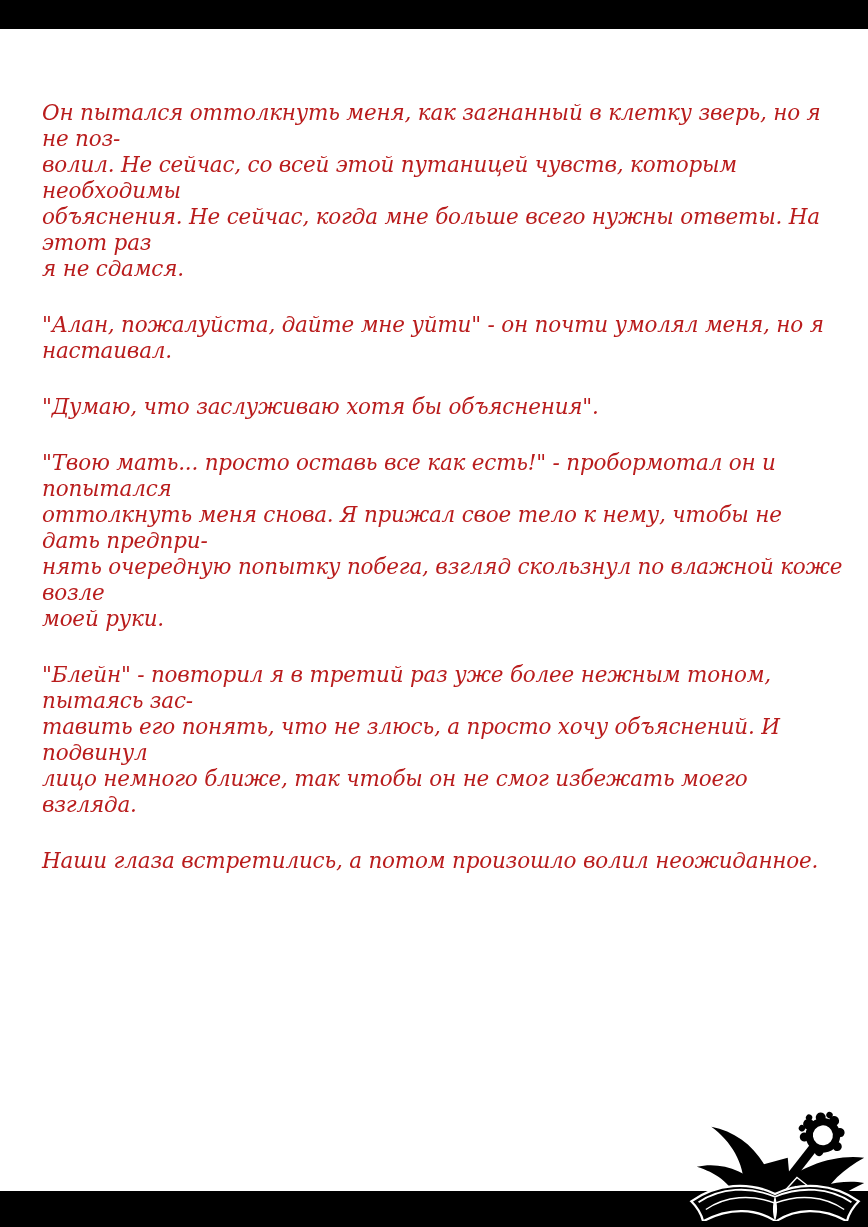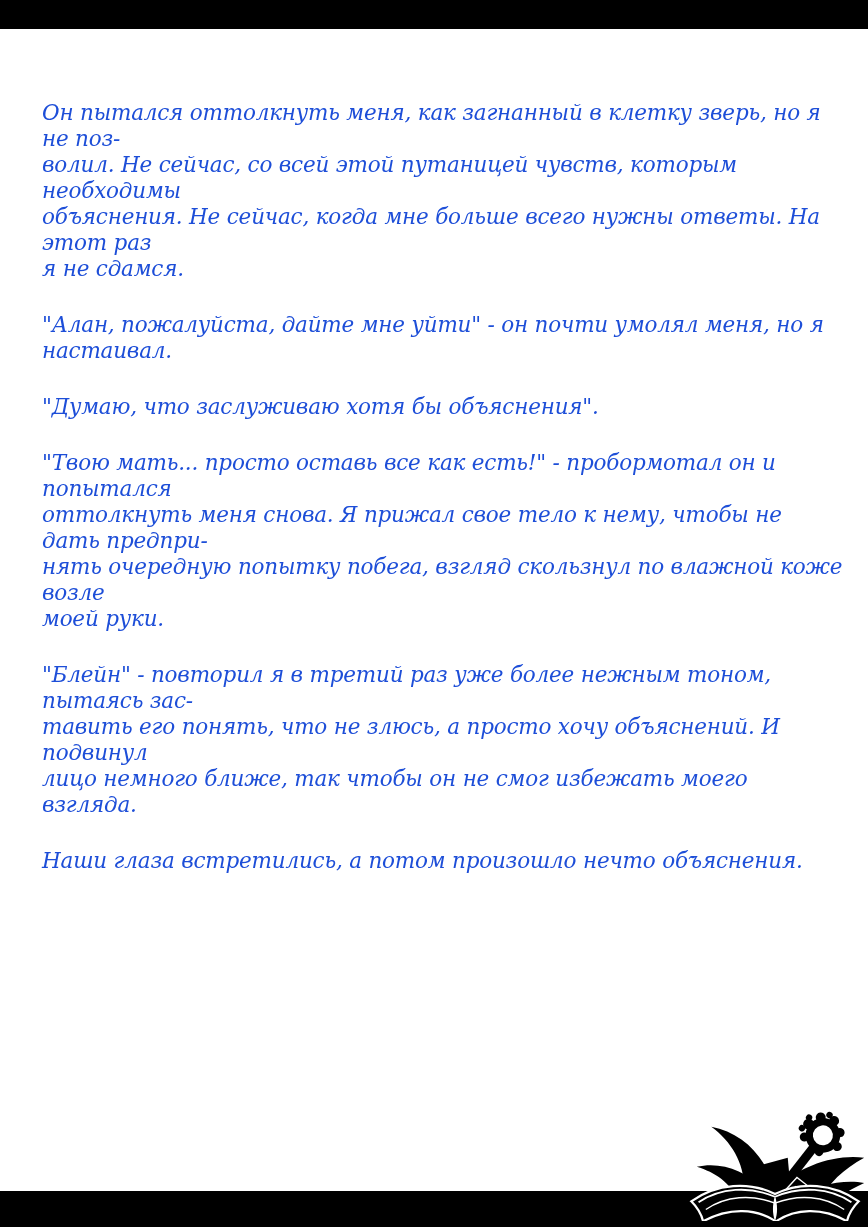--- a/index.html
+++ b/index.html
@@ -22,21 +22,21 @@
     background: #000000;
   }
   .bar-top { top: 0; height: 29px; }
   .bar-bottom { bottom: 0; height: 36px; }
 
   .text-block {
     position: absolute;
     left: 42px;
     right: 22px;
     top: 100px;
-    color: #1d4ed8;
+    color: #b91c1c;
   }
   .text-block p {
     margin: 0 0 30px 0;
     font-size: 21.5px;
     line-height: 26px;
     font-style: italic;
     letter-spacing: -0.2px;
     white-space: pre-line;
   }
 
@@ -62,21 +62,21 @@
 я не сдамся.</p>
     <p>"Алан, пожалуйста, дайте мне уйти" - он почти умолял меня, но я настаивал.</p>
     <p>"Думаю, что заслуживаю хотя бы объяснения".</p>
     <p>"Твою мать... просто оставь все как есть!" - пробормотал он и попытался
 оттолкнуть меня снова. Я прижал свое тело к нему, чтобы не дать предпри-
 нять очередную попытку побега, взгляд скользнул по влажной коже возле
 моей руки.</p>
     <p>"Блейн" - повторил я в третий раз уже более нежным тоном, пытаясь зас-
 тавить его понять, что не злюсь, а просто хочу объяснений. И подвинул
 лицо немного ближе, так чтобы он не смог избежать моего взгляда.</p>
-    <p>Наши глаза встретились, а потом произошло нечто объяснения.</p>
+    <p>Наши глаза встретились, а потом произошло волил неожиданное.</p>
   </div>
 
   <div class="bar bar-bottom"></div>
 
   <svg class="logo" viewBox="0 0 200 135" xmlns="http://www.w3.org/2000/svg" aria-hidden="true">
 
     <g>
       <path d="M30,32 C60,38 84,58 96,90 L66,98 C66,72 52,48 30,32 Z" fill="#000"></path>
       <path d="M14,76 C40,70 68,80 86,100 L58,112 C52,94 34,82 14,76 Z" fill="#000"></path>
       <path d="M70,78 L114,66 L118,110 L78,108 Z" fill="#000"></path>

